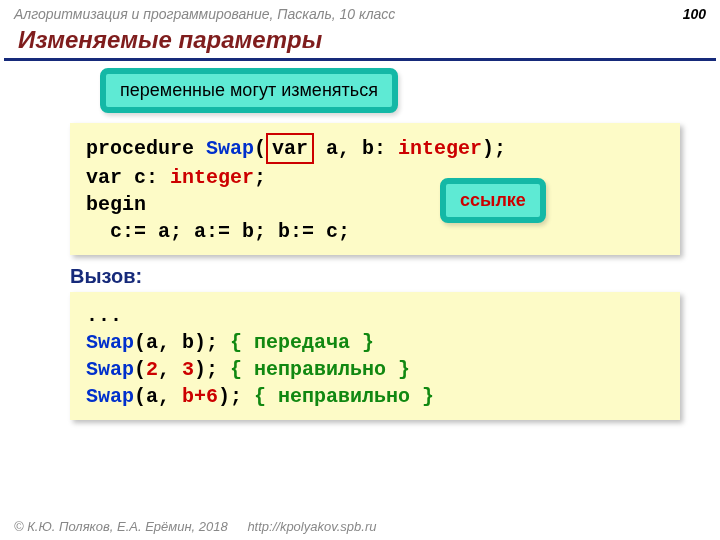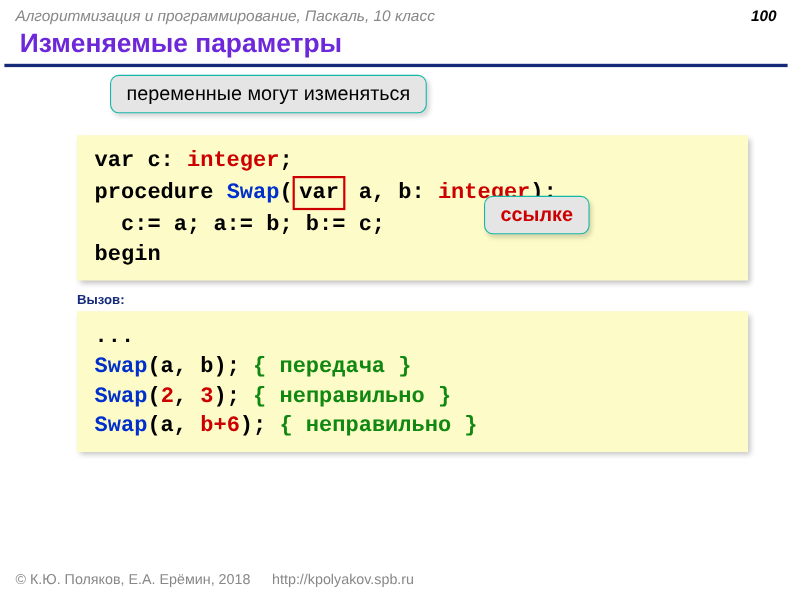--- a/index.html
+++ b/index.html
@@ -17,29 +17,30 @@
     justify-content: space-between;
     padding: 6px 14px 2px 14px;
     color: #888;
     font-style: italic;
     font-size: 14px;
   }
   .page-num { font-weight: bold; color:#000000; }
   .title {
     font-size: 24px;
     font-weight: bold;
-    color: #6d28d9;
+    color: #7f1d1d;
     padding: 2px 14px 4px 14px;
     border-bottom: 3px solid #162a7a;
     margin: 0 4px 14px 4px;
+    font-style: italic;
   }
   .callout {
     position: absolute;
-    background: #e5e5e5;
-    border: 1px solid #14b8a6;
+    background: #5eead4;
+    border: 6px solid #14b8a6;
     border-radius: 8px;
     padding: 6px 14px;
     font-size: 18px;
     text-align: left;
     line-height: 1.15;
     box-shadow: 2px 3px 4px rgba(0,0,0,0.15);
   }
   .callout.top { top: 68px; left: 100px; }
   .callout.right { top: 178px; left: 440px; }
   .callout .red { color: #cc0000; font-weight: bold; }
@@ -59,56 +60,57 @@
     border: 2px solid #cc0000;
     padding: 0px 4px;
     color: #000;
     display: inline-block;
   }
   .kw-blue { color: #0030cc; }
   .kw-red { color: #cc0000; }
   .kw-green { color: #118811; }
   .label-call {
     margin: 10px 40px 4px 70px;
-    font-size: 12px;
+    font-size: 20px;
     font-weight: bold;
     color: #162a7a;
   }
   .footer {
     position: absolute;
     bottom: 6px;
     left: 14px;
     font-size: 13px;
+    font-style: italic;
     color: #888;
   }
   .footer a { color:#888; text-decoration:none; margin-left:16px;}
 </style>
 </head>
 <body>
 
 <div class="header-bar">
   <span>Алгоритмизация и программирование, Паскаль, 10 класс</span>
   <span class="page-num">100</span>
 </div>
 
 <div class="title">Изменяемые параметры</div>
 
 <div class="callout top">
   <span>переменные могут изменяться</span>
 </div>
 
 <div class="codebox first">
   <div>
+    <span>procedure </span><span class="kw-blue">Swap</span><span>(</span><span class="var-box"> var </span><span> a, b: </span><span class="kw-red">integer</span><span>);</span>
+  </div>
+  <div>
     <span>var c: </span><span class="kw-red">integer</span><span>;</span>
   </div>
-  <div>
-    <span>procedure </span><span class="kw-blue">Swap</span><span>(</span><span class="var-box"> var </span><span> a, b: </span><span class="kw-red">integer</span><span>);</span>
-  </div>
+  <div>begin</div>
   <div style="white-space:pre;">  c:= a; a:= b; b:= c;</div>
-  <div>begin</div>
 </div>
 
 <div class="callout right">
   <div class="red">ссылке</div>
 </div>
 
 <div class="label-call">Вызов:</div>
 
 <div class="codebox">
   <div>...</div>

